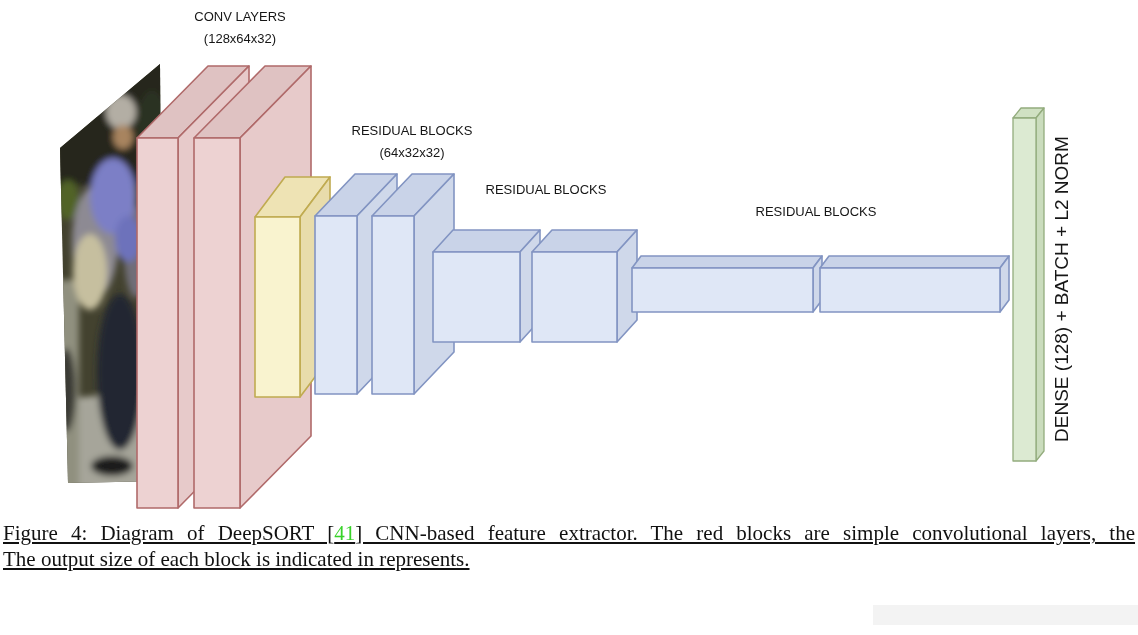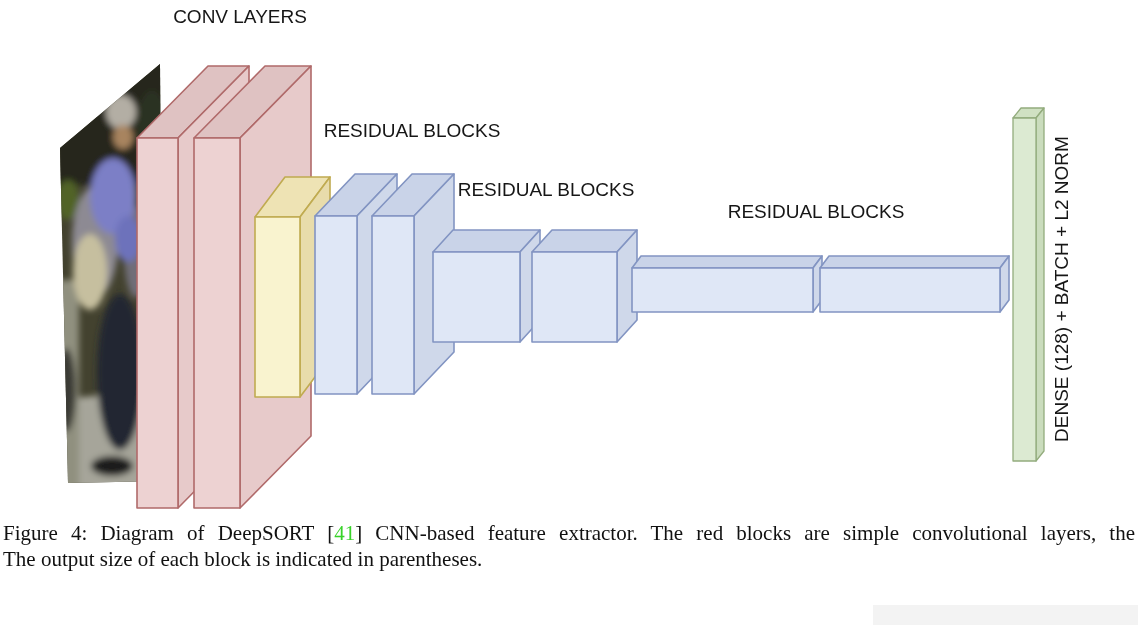--- a/index.html
+++ b/index.html
@@ -13,21 +13,21 @@
   .stage{position:absolute;inset:0;}
   svg.diagram{position:absolute;left:0;top:0;}
   .face{stroke-width:1.6;stroke-linejoin:round;}
 
   
   .lbl{
     position:absolute;
     transform:translateX(-50%);
     text-align:center;
     font-family:"Liberation Sans",sans-serif;
-    font-size:19px;
+    font-size:13px;
     line-height:22px;
     color:#161616;
     white-space:nowrap;
   }
   .lbl-vert{
     position:absolute;
     left:862px;top:278px;
     width:400px;height:22px;
     transform:rotate(-90deg);
     text-align:center;
@@ -41,21 +41,21 @@
   
   .caption{
     position:absolute;
     left:3px;top:521px;
     width:1132px;
     font-family:"Liberation Serif",serif;
     font-size:21px;
     line-height:25.6px;
     color:var(--text,#111);
   }
-  .cap-line{text-align:left;}
+  .cap-line{text-align:left;text-decoration:underline;}
   .cap-line.jline{text-align:justify;text-align-last:justify;}
   .cite{color:var(--citation-green,#39d32a);}
 
   .artifact{
     position:absolute;
     left:873px;top:605px;
     width:265px;height:20px;
     background:var(--artifact-gray,#f3f3f3);
   }
 </style>
@@ -147,32 +147,34 @@
 
     <g>
       <polygon class="face" style="fill:var(--green-top);stroke:var(--green-border);stroke-width:1.3" points="1013,118 1021,108 1044,108 1036,118"></polygon>
       <polygon class="face" style="fill:var(--green-side);stroke:var(--green-border);stroke-width:1.3" points="1036,118 1044,108 1044,451 1036,461"></polygon>
       <polygon class="face" style="fill:var(--green-front);stroke:var(--green-border);stroke-width:1.3" points="1013,118 1036,118 1036,461 1013,461"></polygon>
     </g>
   </svg>
 
   <div class="lbl" style="left:240px;top:6px;">
     <div>CONV LAYERS</div>
+    <div>(128x64x32)</div>
   </div>
   <div class="lbl" style="left:412px;top:120px;">
     <div>RESIDUAL BLOCKS</div>
+    <div>(64x32x32)</div>
   </div>
   <div class="lbl" style="left:546px;top:179px;">
     <div>RESIDUAL BLOCKS</div>
   </div>
   <div class="lbl" style="left:816px;top:201px;">
     <div>RESIDUAL BLOCKS</div>
   </div>
   <div class="lbl-vert">DENSE (128) + BATCH + L2 NORM</div>
 
   <div class="caption">
       <div class="cap-line jline"><span>Figure 4: Diagram of DeepSORT [</span><span class="cite">41</span><span>] CNN-based feature extractor. The red blocks are simple convolutional layers, the</span></div>
-      <div class="cap-line"><span>The output size of each block is indicated in parentheses.</span></div>
+      <div class="cap-line"><span>The output size of each block is indicated in represents.</span></div>
     </div>
 
   <div class="artifact"></div>
 
 </div>
 
 </body></html>

